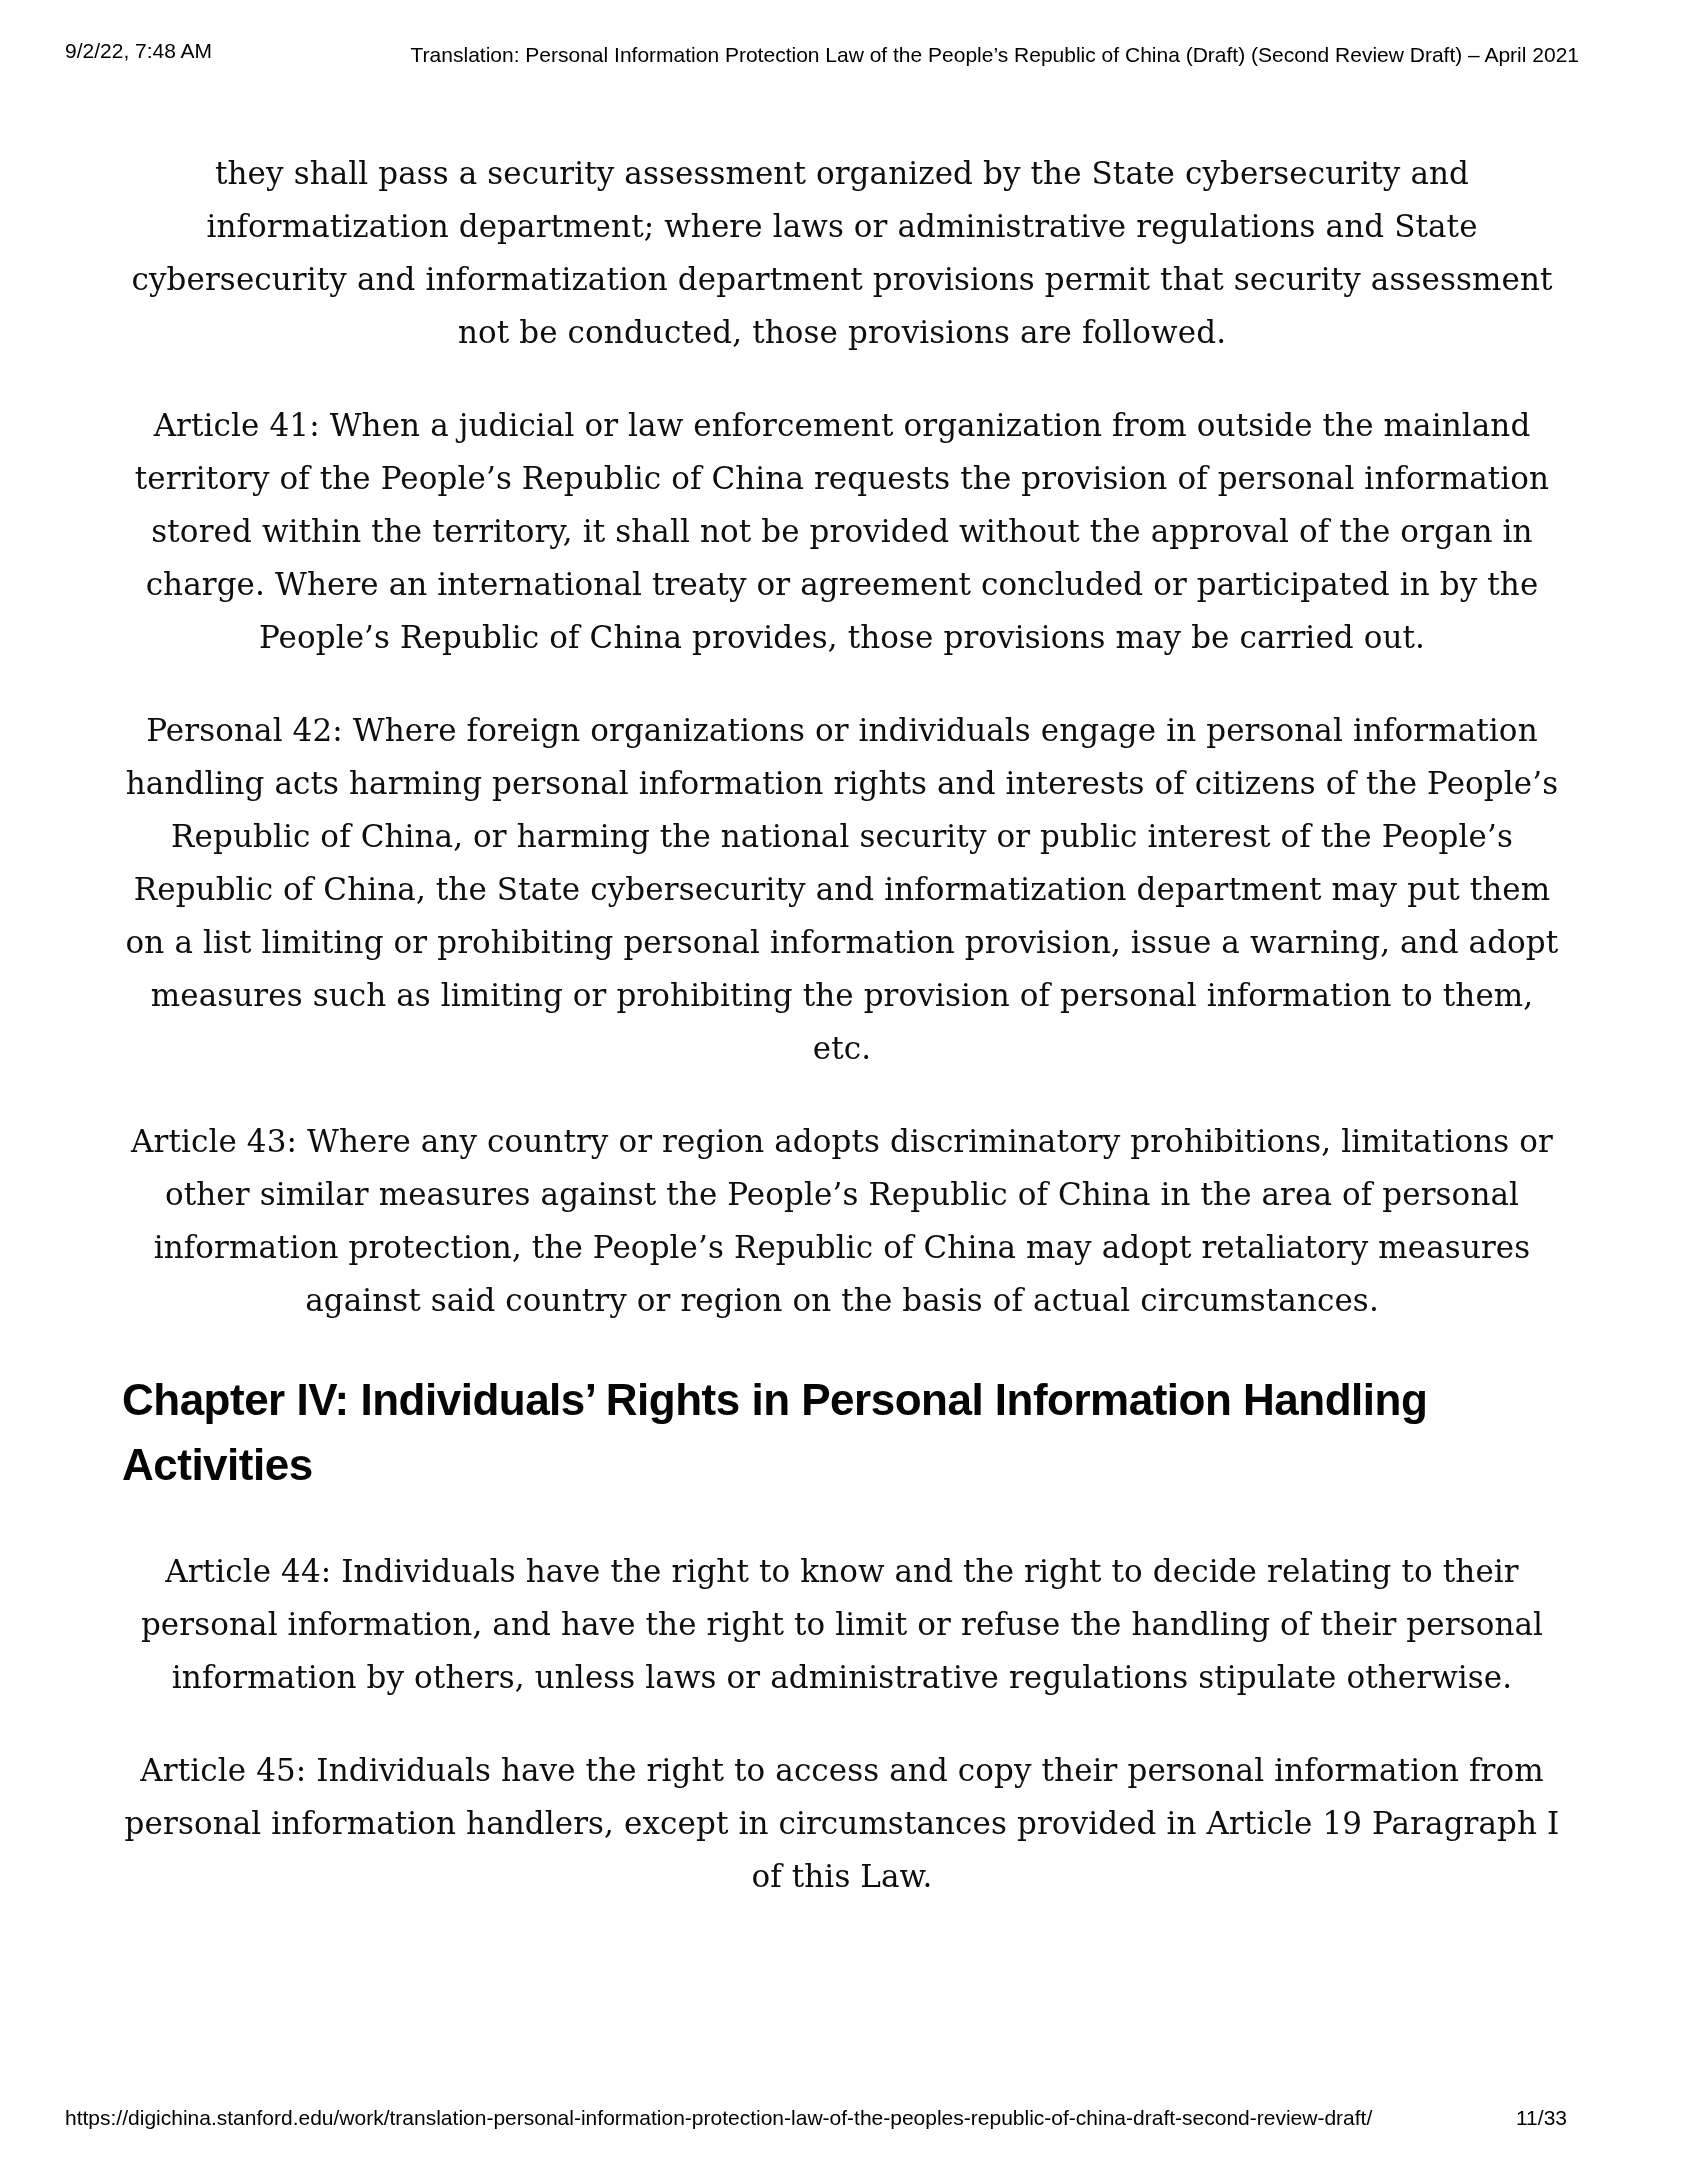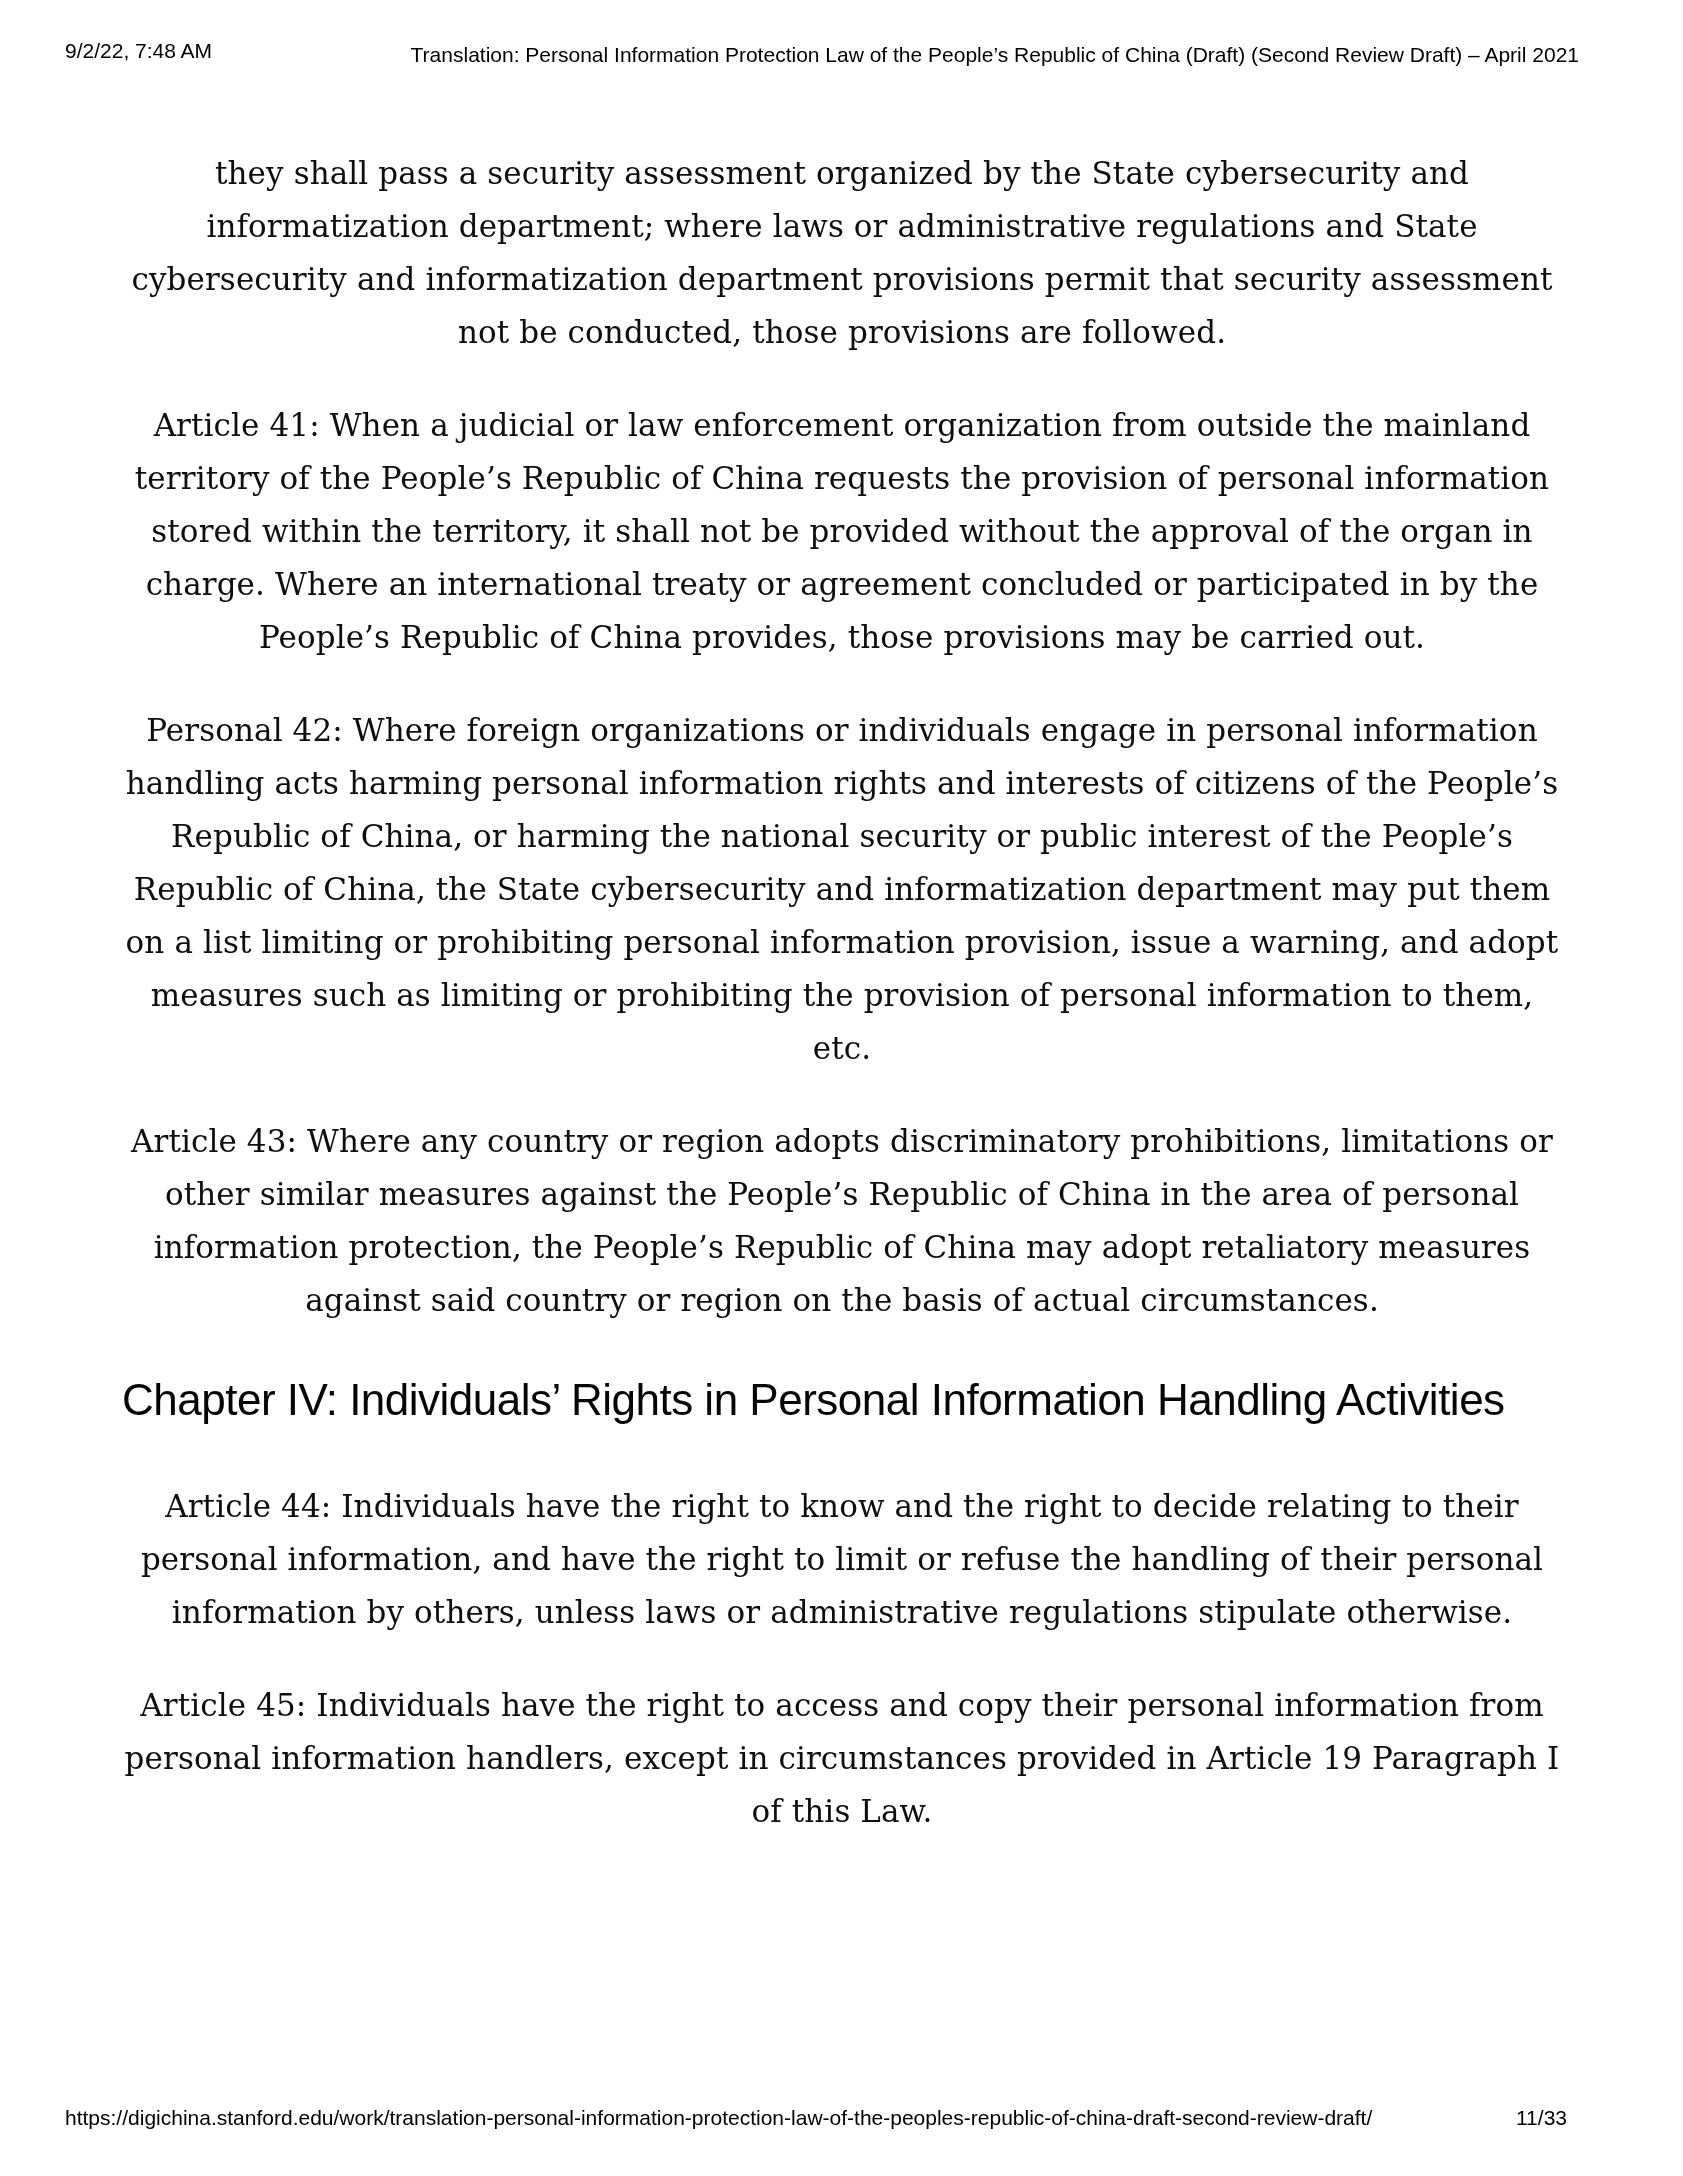--- a/index.html
+++ b/index.html
@@ -33,21 +33,21 @@
   .content p {
     margin: 0 0 40px 0;
     font-size: 31px;
     line-height: 53px;
     letter-spacing: 0.1px;
     text-align: center;
   }
   .article-label { font-weight: 400; }
   .chapter-heading {
     font-family: "Liberation Sans", sans-serif;
-    font-weight: 400;
+    font-weight: 700;
     font-size: 44px;
     line-height: 65px;
     letter-spacing: -0.5px;
     color: #050505;
     margin: 26px 0 48px 0;
   }
 </style>
 </head>
 <body>
 

